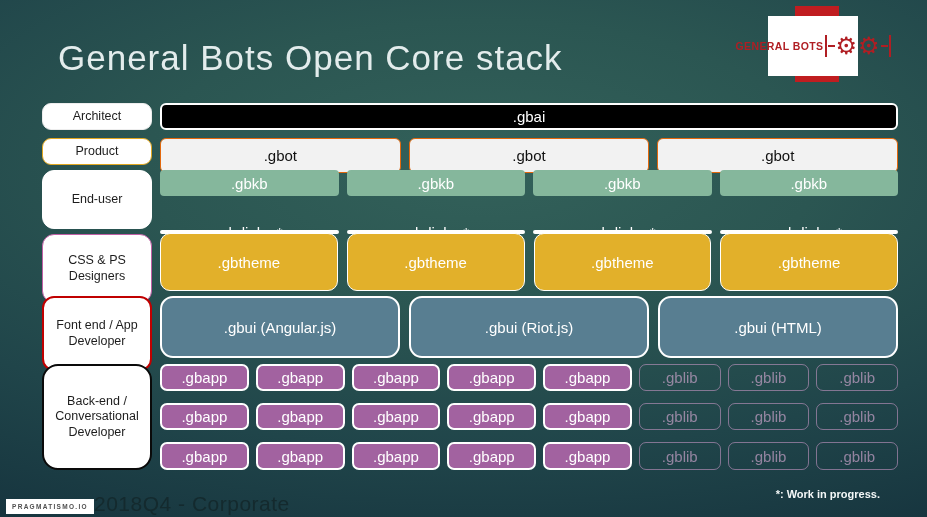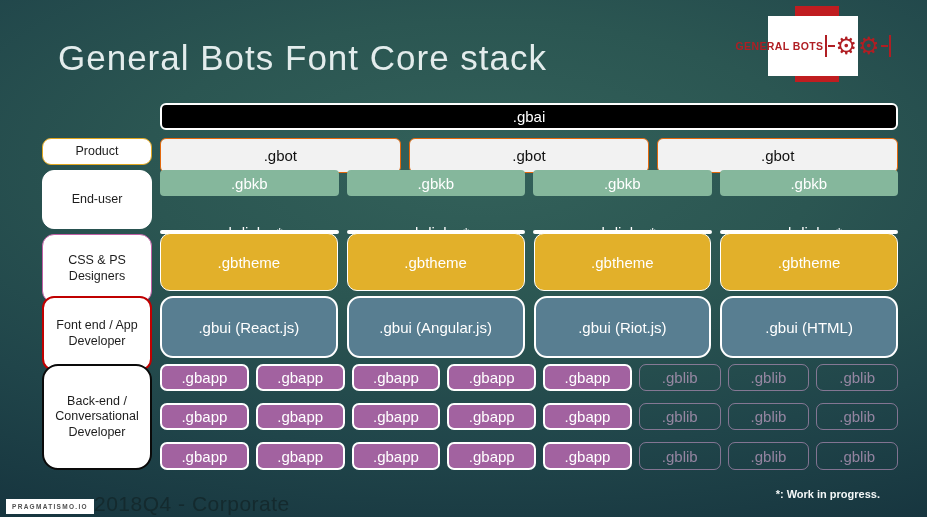--- a/index.html
+++ b/index.html
@@ -109,35 +109,36 @@
   .footer-note {
     position: absolute; right: 47px; top: 488px;
     font-size: 11px; font-weight: bold; color: #f4f8f8;
   }
 </style>
 </head>
 <body>
 
 <div class="slide">
 
-  <div class="title">General Bots Font Core stack</div>
+  <div class="title">General Bots Open Core stack</div>
 
   <div class="logo-stripe"></div>
   <div class="logo-card">
     <div class="logo-brand">GENERAL BOTS</div>
     <div class="logo-gears">
       <span class="vbar"></span>
       <span class="hline"></span>
       <span class="gear-glyph">⚙</span>
       <span class="gear-glyph">⚙</span>
       <span class="hline"></span>
       <span class="vbar"></span>
     </div>
   </div>
 
+  <div class="lbl lbl-architect">Architect</div>
   <div class="lbl lbl-product">Product</div>
   <div class="lbl lbl-enduser">End-user</div>
   <div class="lbl lbl-designers">CSS &amp; PS Designers</div>
   <div class="lbl lbl-frontend">Font end / App Developer</div>
   <div class="lbl lbl-backend">Back-end / Conversational Developer</div>
 
   <div class="row row-gbai">
     <div class="cell gbai">.gbai</div>
   </div>
 
@@ -162,21 +163,20 @@
   </div>
 
   <div class="row row-gbtheme">
     <div class="cell gbtheme">.gbtheme</div>
     <div class="cell gbtheme">.gbtheme</div>
     <div class="cell gbtheme">.gbtheme</div>
     <div class="cell gbtheme">.gbtheme</div>
   </div>
 
   <div class="row row-gbui">
-    <div class="cell gbui">.gbui (React.js)</div>
     <div class="cell gbui">.gbui (Angular.js)</div>
     <div class="cell gbui">.gbui (Riot.js)</div>
     <div class="cell gbui">.gbui (HTML)</div>
   </div>
 
   <div class="row row-apps row-apps1">
     <div class="cell gbapp">.gbapp</div>
     <div class="cell gbapp">.gbapp</div>
     <div class="cell gbapp">.gbapp</div>
     <div class="cell gbapp">.gbapp</div>

